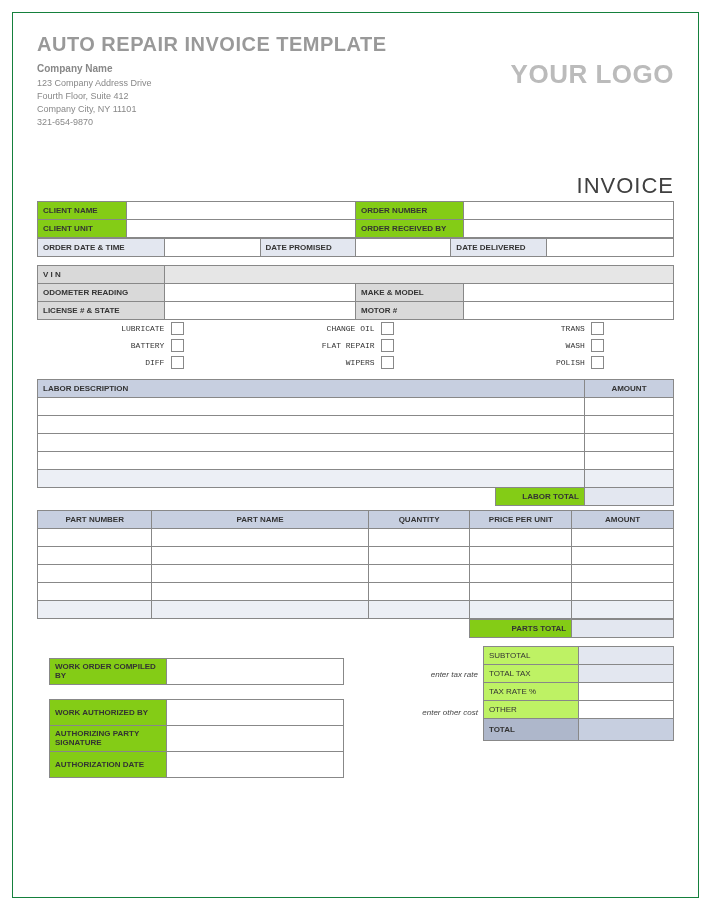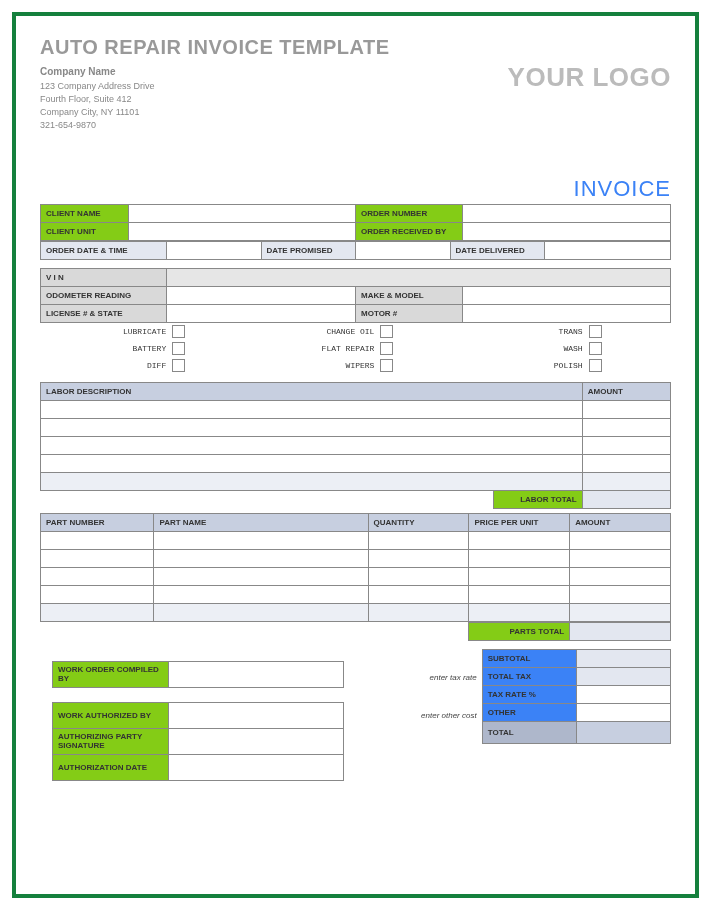--- a/index.html
+++ b/index.html
@@ -14,21 +14,21 @@
     width: 711px;
     height: 910px;
     margin: 0 auto;
     background: #fff;
     padding: 12px;
   }
   .sheet {
     width: 100%;
     height: 100%;
     background: #fff;
-    border: 4px solid #15803d;
+    border: 1px solid #15803d;
     padding: 20px 24px;
     position: relative;
   }
   .doc-title {
     font-size: 20px;
     font-weight: bold;
     color: #999;
     letter-spacing: 0.5px;
     margin-bottom: 6px;
   }
@@ -40,21 +40,21 @@
     top: 46px;
     font-size: 26px;
     font-weight: bold;
     color: #bbb;
     letter-spacing: 0.5px;
   }
   .invoice-heading {
     text-align: right;
     font-size: 22px;
     font-weight: 300;
-    color: #3b82f6;
+    color: #404040;
     margin-top: 44px;
     margin-bottom: 2px;
     letter-spacing: 1px;
   }
   table { border-collapse: collapse; width: 100%; }
   td { border: 1px solid #888; padding: 3px 5px; height: 18px; font-size: 8px; }
   .lbl { background: #84cc16; font-weight: bold; }
   .lbl-grey { background: #d9d9d9; font-weight: bold; }
   .lbl-light { background: #e3e7f0; font-weight: bold; }
   .spacer { height: 8px; }
@@ -66,28 +66,28 @@
   .checks td { border: none; text-align: right; font-size: 8px; color: #333; padding: 2px 0; height: 15px;}
   .chkbox {
     display: inline-block;
     width: 13px;
     height: 13px;
     border: 1px solid #888;
     vertical-align: middle;
     margin-left: 2px;
   }
   .sect-header td { background: #c7cfe0; font-weight: bold; text-align: left; }
-  .sect-header td.center, .parts-header td { }
+  .sect-header td.center, .parts-header td { text-align: center; }
   .parts-header td { background: #c7cfe0; font-weight: bold; }
   .row-shade td { background: #eceff5; }
   .right { text-align: right; }
   .center { text-align: center; }
   .italic-hint { font-style: italic; text-align: right; border: none; font-size: 8px; color:#444; }
   .noborder { border: none; }
-  .sum-lbl { background:#3b82f6; font-weight:bold; width:80px;}
+  .sum-lbl { background:#bef264; font-weight:normal; width:80px;}
   .sum-val { background:#e3e7f0; width:80px;}
   .sum-total-lbl { background:#aeb7cb; font-weight:bold;}
   .sum-total-val { background:#c7cfe0;}
 </style>
 </head>
 <body>
 
 <div class="page">
 <div class="sheet">
 

